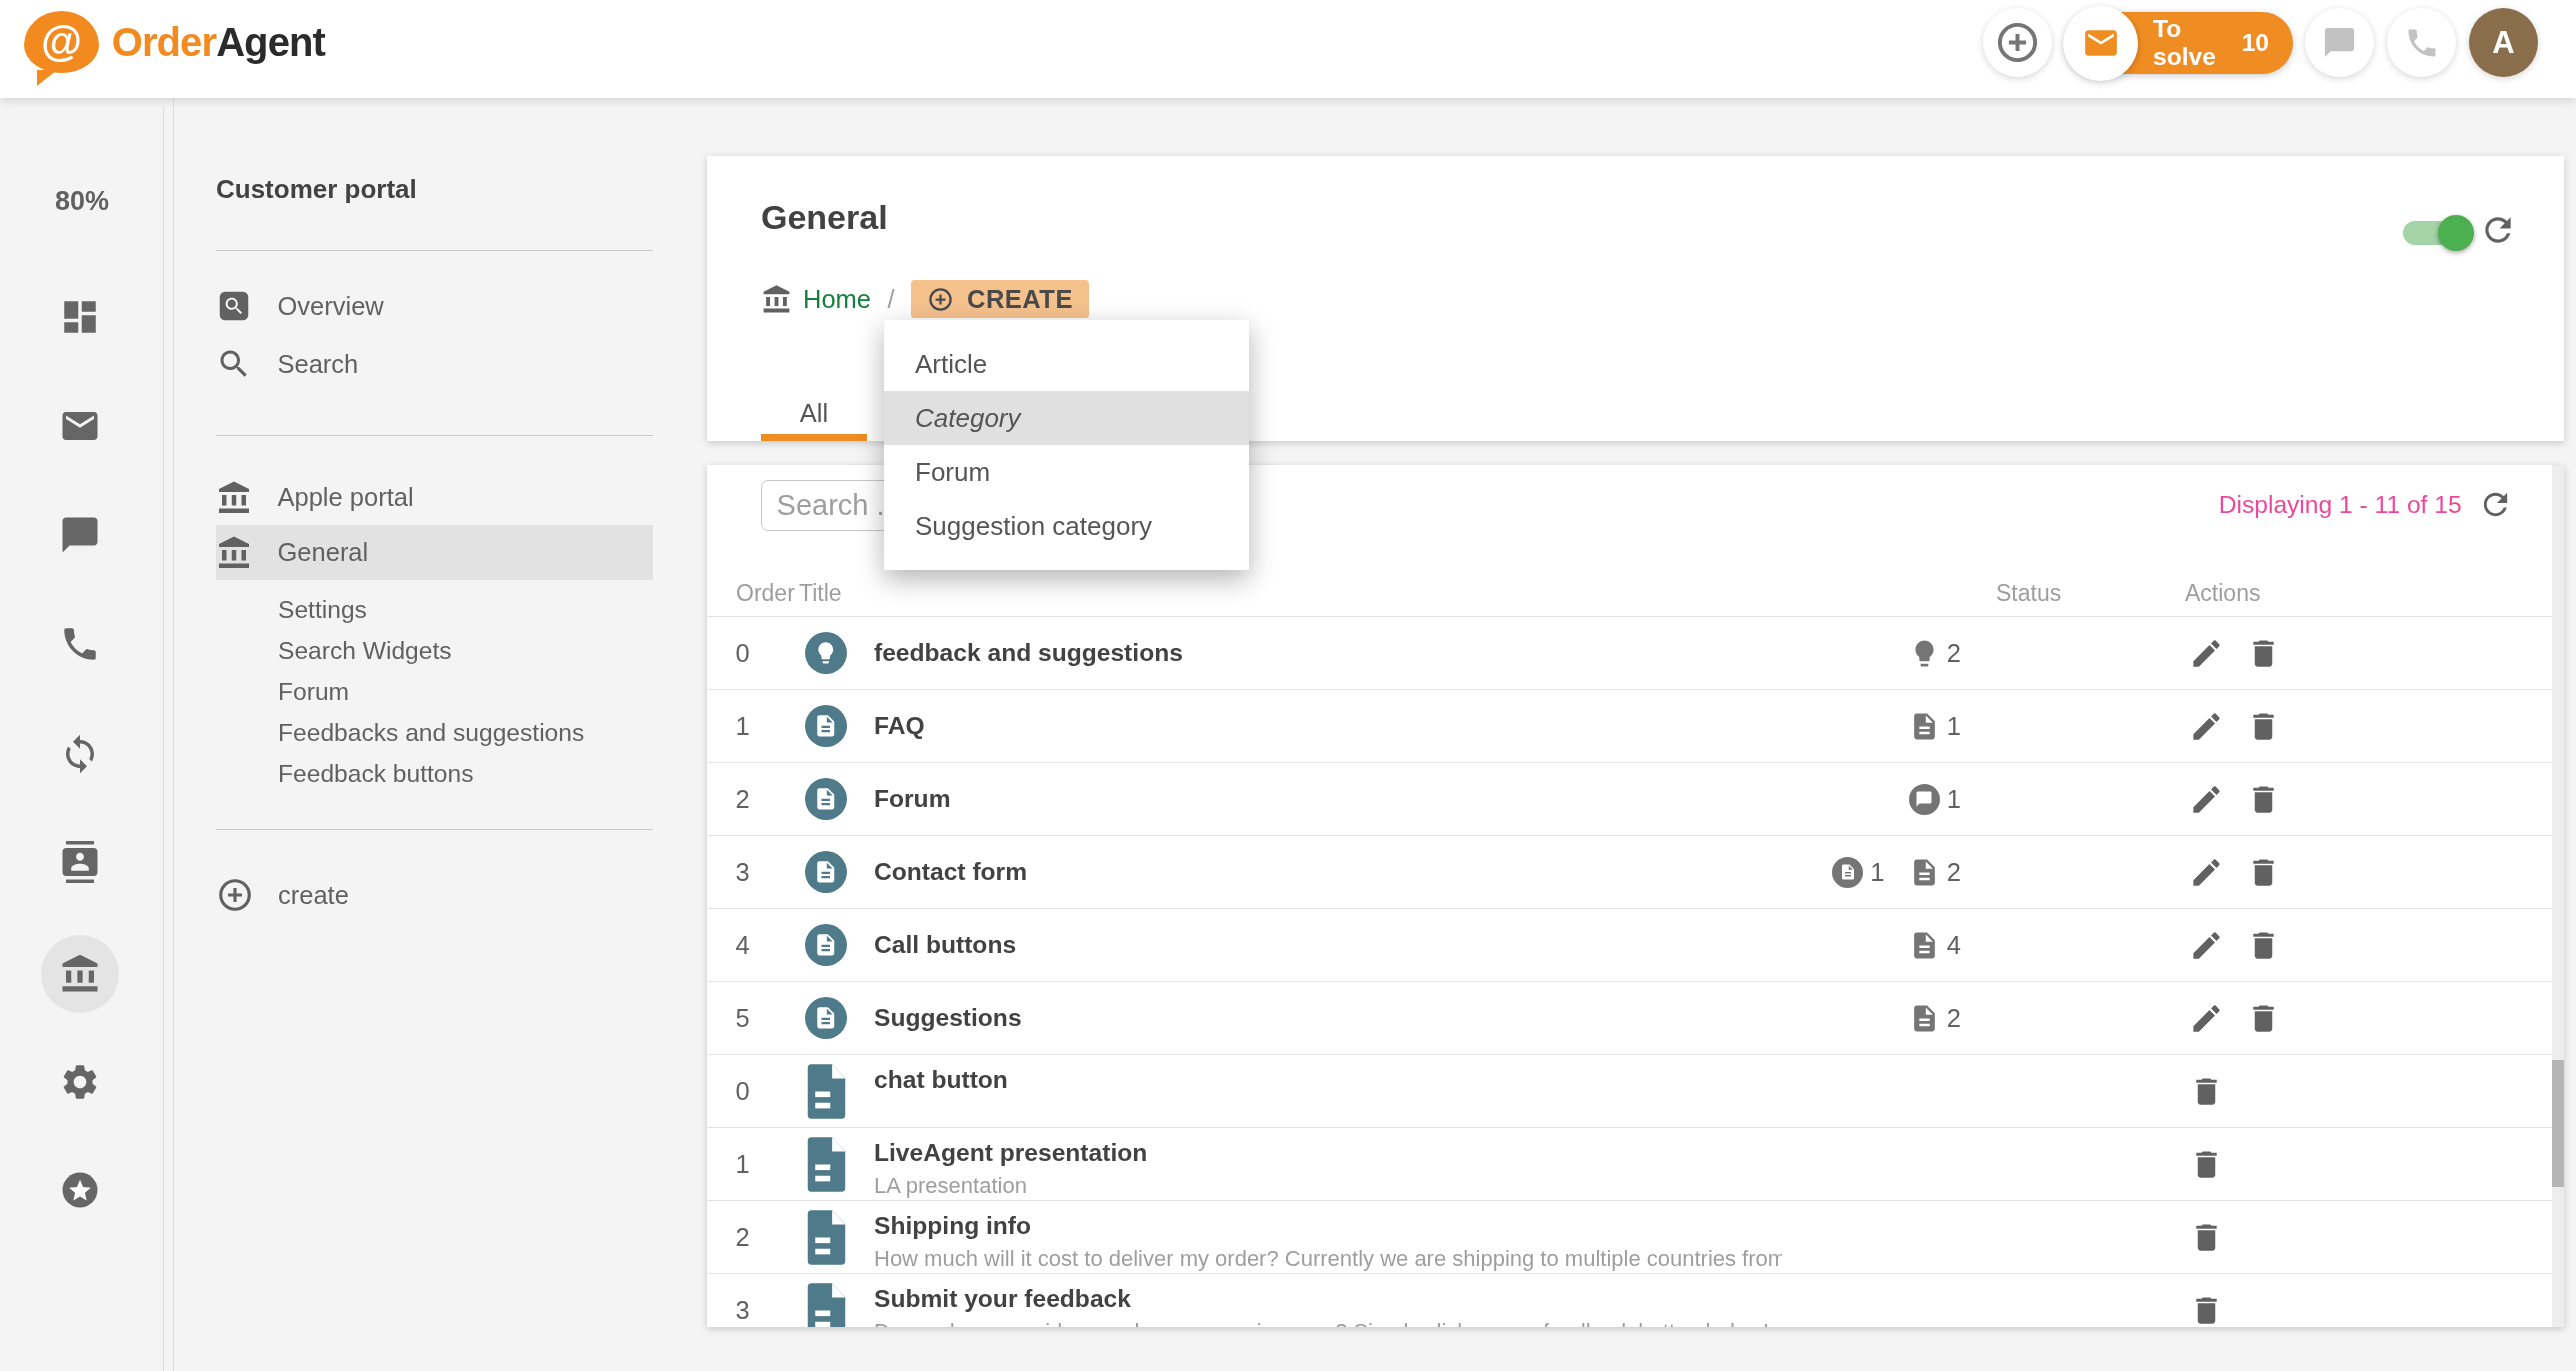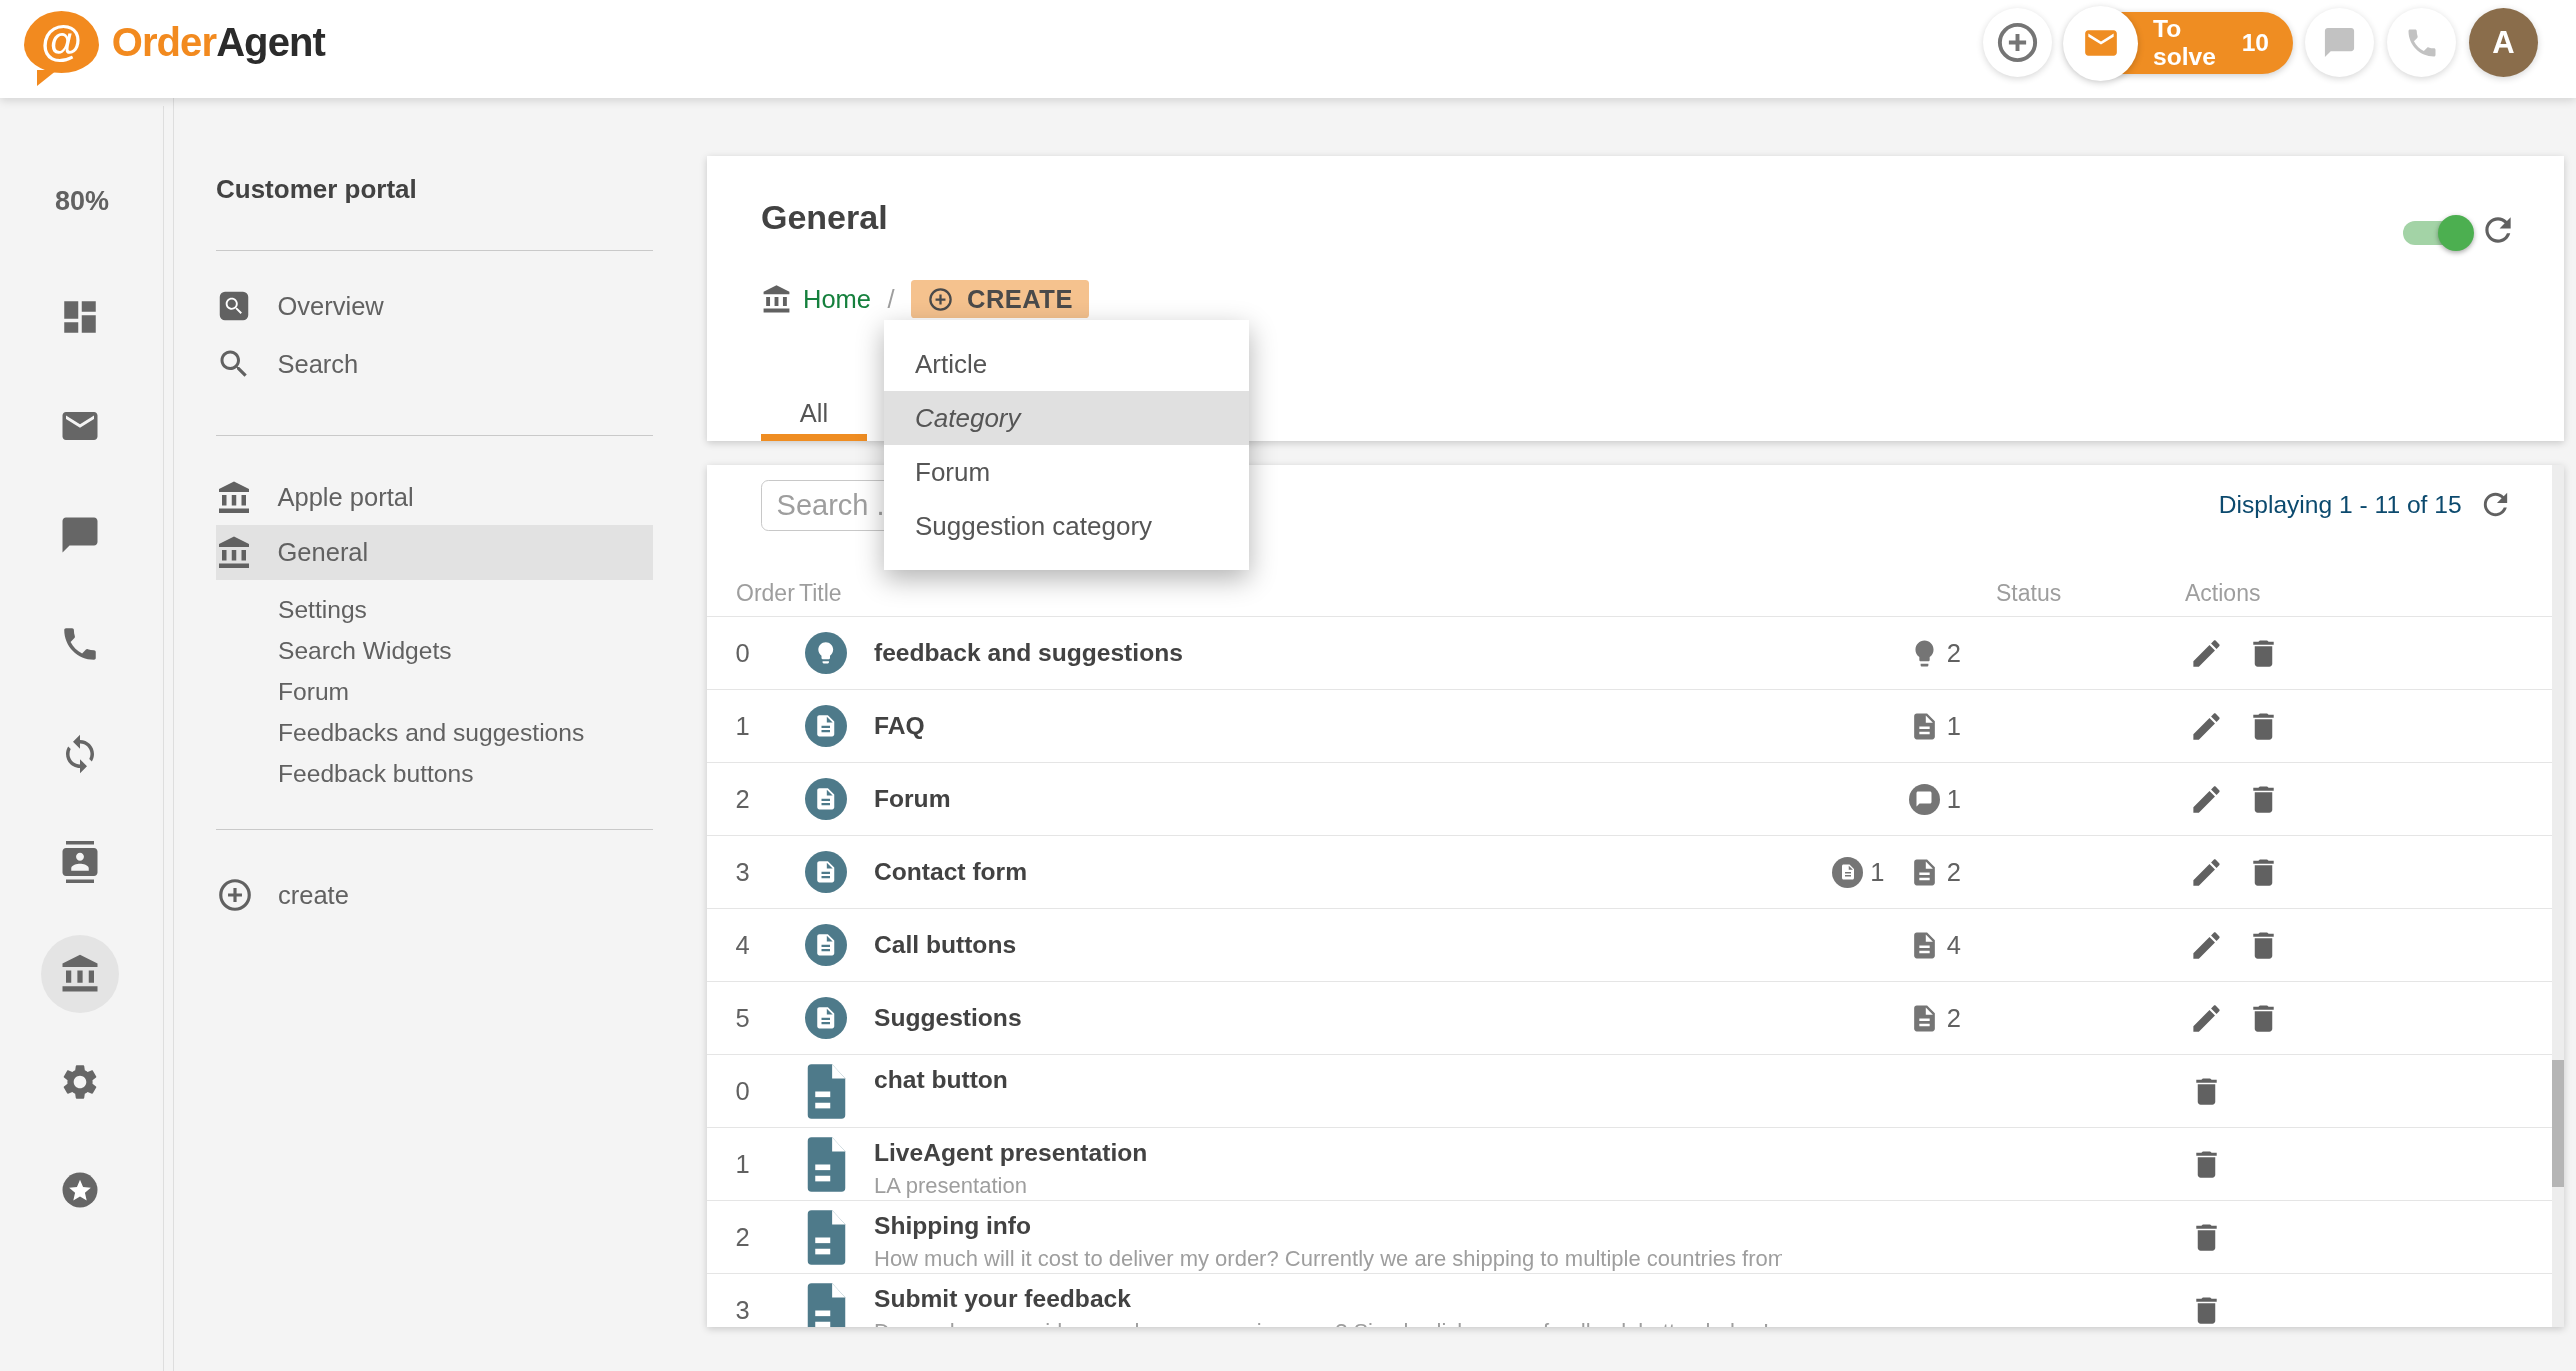--- a/index.html
+++ b/index.html
@@ -125,21 +125,21 @@
   .card-table {
     position:absolute; left:707px; top:465px; width:1857px; height:862px;
     background:#fff; box-shadow:0 1.8px 7.3px rgba(0,0,0,.18); overflow:hidden;
   }
   .search-box { position:absolute; left:54px; top:14.6px; width:176px; height:51px;
     border:1.8px solid #c8c8c8; border-radius:7.3px; padding:0 14.6px;
     font-size:29px; color:#b91c1c; background:#fff; outline:none;
     font-family:"Liberation Sans", sans-serif; }
   .search-box::placeholder { color:#9e9e9e; }
   .displaying-wrap { position:absolute; top:22px; right:51px; display:flex; align-items:center; gap:16.4px; }
-  .displaying-text { font-size:24.6px; color:#0c4a6e; }
+  .displaying-text { font-size:24.6px; color:#ec4899; }
   .tbl-refresh { width:35px; height:35px; cursor:pointer; }
   .col-label { position:absolute; top:115px; font-size:23px; color:#9e9e9e; }
   .col-order { left:29px; } .col-title { left:92px; } .col-status { left:1289px; } .col-actions { left:1478px; }
   .rows { position:absolute; left:0; top:151px; width:1857px; }
   .trow { display:flex; align-items:center; height:73px; border-top:0.9px solid #e5e5e5; background:#fff; }
   .c-order { width:71px; text-align:center; font-size:25.5px; color:#616161; flex:none; }
   .c-icon { width:96px; display:flex; align-items:center; justify-content:center; flex:none; }
   .circle-icon { width:42px; height:42px; border-radius:50%; background:#4e7a8a;
     display:flex; align-items:center; justify-content:center; }
   .circle-icon .icon { width:25.5px; height:25.5px; }

